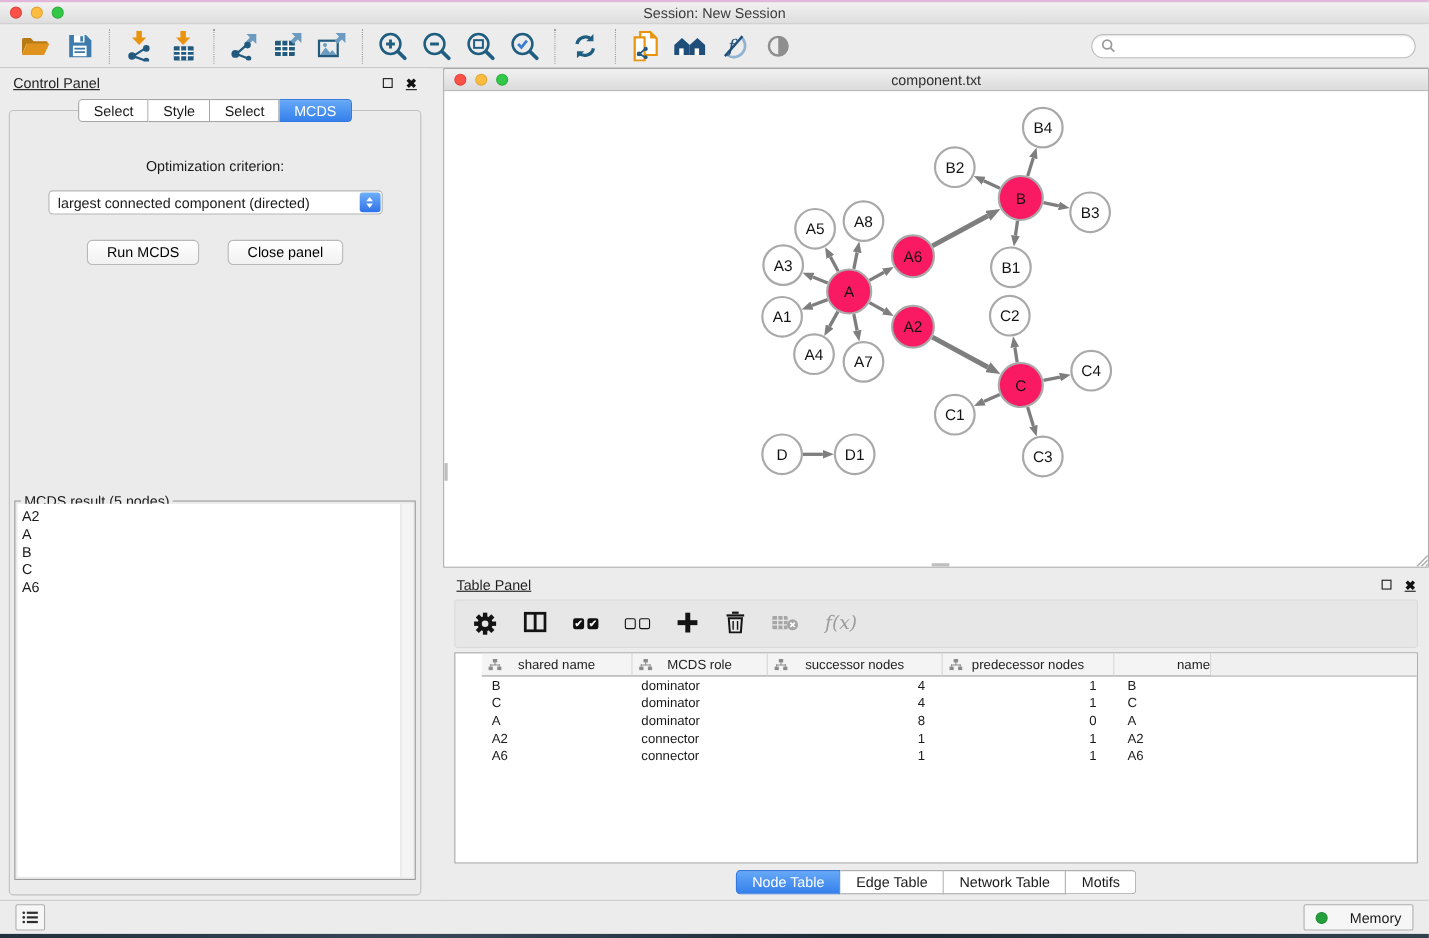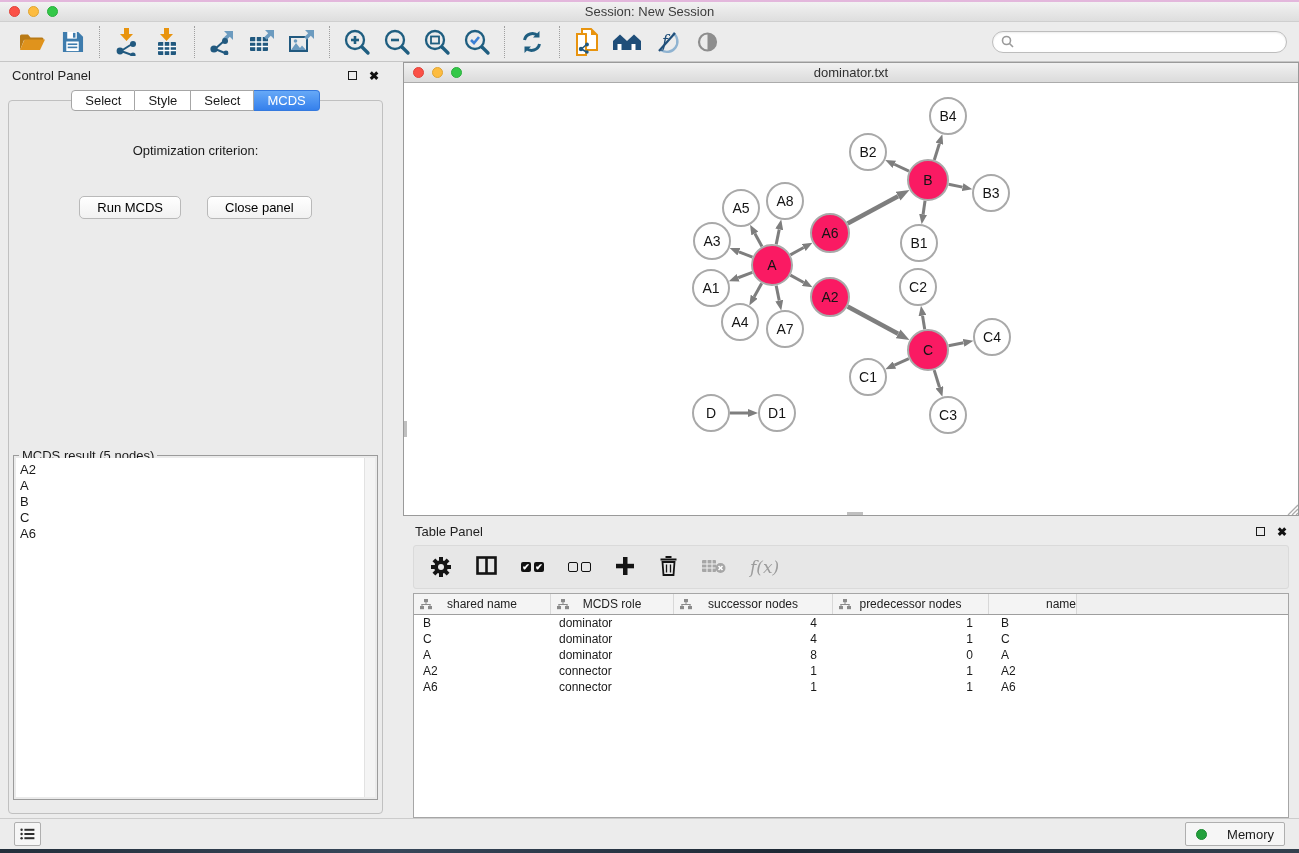--- a/index.html
+++ b/index.html
@@ -23,21 +23,21 @@
   .tsep { border-left:1px dotted #9F9F9F; height:32px; margin:0 7px; }
   .search { margin-left:auto; width:295px; height:22px; background:#fff; border:1px solid #BDBDBD;
     border-radius:12px; display:flex; align-items:center; padding:0 8px; box-shadow:inset 0 1px 2px rgba(0,0,0,.08); }
   .search input { border:none; outline:none; flex:1; font:13px "Liberation Sans",sans-serif; margin-left:5px; background:transparent; }
 
   
   .main { display:flex; height:756px; }
 
   
   .cpanel { width:391px; display:flex; flex-direction:column; background:#ECECEC; }
-  .panel-head { height:27px; display:flex; align-items:center; padding:0 12px; }
+  .panel-head { height:27px; display:flex; align-items:center; padding:0 12px;text-decoration:underline; }
   .panel-head .ptitle { color:#1f1f1f; }
   .panel-head .pbtns { margin-left:auto; display:flex; align-items:center; gap:12px; }
   .winbox { width:9px; height:9px; border:1.5px solid #1a1a1a; display:inline-block; }
   .winx { font-weight:bold; font-size:12px; color:#111; line-height:1; }
 
   .cp-tabs { display:flex; justify-content:center; margin-top:1px; position:relative; z-index:2; }
   .cp-tab { height:21px; padding:0 13px; background:#fff; border:1px solid #A6A6A6; display:flex;
     align-items:center; font-size:13px; border-left:none; }
   .cp-tab:first-child { border-left:1px solid #A6A6A6; border-radius:4px 0 0 4px; }
   .cp-tab:last-child { border-radius:0 4px 4px 0; }
@@ -80,21 +80,21 @@
   
   .tpanel { margin-top:2px; flex:1; display:flex; flex-direction:column; background:#ECECEC; }
   .tp-toolbar { margin:0 10px; height:44px; background:#E7E7E7; border:1px solid #DADADA; border-radius:3px;
     display:flex; align-items:center; padding-left:16px; gap:24px; }
   .cbpair { display:flex; gap:3px; }
   .cb { width:10px; height:10px; border-radius:2px; display:flex; align-items:center; justify-content:center; }
   .cb.on { background:#111; color:#fff; font-size:9px; font-weight:bold; }
   .cb.off { border:1.5px solid #111; background:#E7E7E7; }
   .fx { font-family:"DejaVu Serif", serif; font-style:italic; color:#9C9C9C; font-size:17px; }
 
-  .tablewrap { margin:4px 10px 0 10px; flex:1; background:#fff; border:1px solid #A6A6A6; overflow:hidden; font-size:12px; }
+  .tablewrap { margin:4px 10px 0 10px; flex:1; background:#fff; border:1px solid #A6A6A6; overflow:hidden; font-size:12px;padding-left:24px; }
   .thead { height:21px; background:#F4F4F4; border-bottom:1px solid #9E9E9E; display:flex; }
   .th { position:relative; border-right:1px solid #D8D8D8; display:flex; align-items:center; justify-content:center; color:#222; }
   .th svg { position:absolute; left:6px; top:5px; }
   .th:nth-child(1){ width:137px; } .th:nth-child(2){ width:123px; } .th:nth-child(3){ width:159px; }
   .th:nth-child(4){ width:156px; } .th:nth-child(5){ width:88px;justify-content:flex-end; }
   .th-fill { flex:1; background:#F0F0F0; }
   .trow { height:16px; display:flex; align-items:center; }
   .td { overflow:hidden; white-space:nowrap; }
   .td:nth-child(1){ width:137px; padding-left:9px; } .td:nth-child(2){ width:123px; padding-left:8px; }
   .td:nth-child(3){ width:159px; text-align:right; padding-right:16px; }
@@ -307,20 +307,27 @@
       </span>
     </div>
     <div class="cp-tabs">
       <div class="cp-tab">Select</div>
       <div class="cp-tab">Style</div>
       <div class="cp-tab">Select</div>
       <div class="cp-tab active">MCDS</div>
     </div>
     <div class="cp-content">
       <div class="opt-label">Optimization criterion:</div>
+      <div class="dropdown">
+        <span>largest connected component (directed)</span>
+        <span class="dd-stepper">
+            <span class="dd-up"></span>
+            <span class="dd-dn"></span>
+          </span>
+      </div>
       <div class="btn-row">
         <button class="pbtn">Run MCDS</button>
         <button class="pbtn">Close panel</button>
       </div>
       <div class="result-box">
         <span class="result-legend">MCDS result (5 nodes)</span>
         <div class="result-list">
           <div class="result-items">
               <div>A2</div>
               <div>A</div>
@@ -336,21 +343,21 @@
 
   <div class="rightcol">
 
     <div class="netwin">
       <div class="netwin-title">
         <div class="lights">
           <span class="light red"></span>
           <span class="light yellow"></span>
           <span class="light green"></span>
         </div>
-        <span class="wtitle">dominator.txt</span>
+        <span class="wtitle">component.txt</span>
       </div>
       <div class="canvas">
         <svg width="894" height="429" viewBox="0 0 894 429">
             <defs>
               <marker id="arr" viewBox="0 -4 10 8" refX="0" refY="0" markerWidth="10" markerHeight="8" orient="auto" markerUnits="userSpaceOnUse">
                 <path d="M0,-4 L10,0 L0,4 Z" fill="#7E7E7E"></path>
               </marker>
               <marker id="arrT" viewBox="0 -5 13 10" refX="0" refY="0" markerWidth="13" markerHeight="10" orient="auto" markerUnits="userSpaceOnUse">
                 <path d="M0,-5 L13,0 L0,5 Z" fill="#7E7E7E"></path>
               </marker>
@@ -593,20 +600,26 @@
             </div>
             <div class="trow">
               <div class="td">A6</div>
               <div class="td">connector</div>
               <div class="td">1</div>
               <div class="td">1</div>
               <div class="td">A6</div>
             </div>
           </div>
       </div>
+      <div class="tp-tabs">
+        <div class="tp-tab active">Node Table</div>
+        <div class="tp-tab">Edge Table</div>
+        <div class="tp-tab">Network Table</div>
+        <div class="tp-tab">Motifs</div>
+      </div>
     </div>
   </div>
 </div>
 
 <div class="statusbar">
   <div class="sq-btn">
     <svg width="15" height="12" viewBox="0 0 15 12">
       <g fill="#2E2E2E">
         <circle cx="1.6" cy="1.8" r="1.2"></circle>
           <rect x="4.4" y="0.8" width="10" height="2"></rect>

